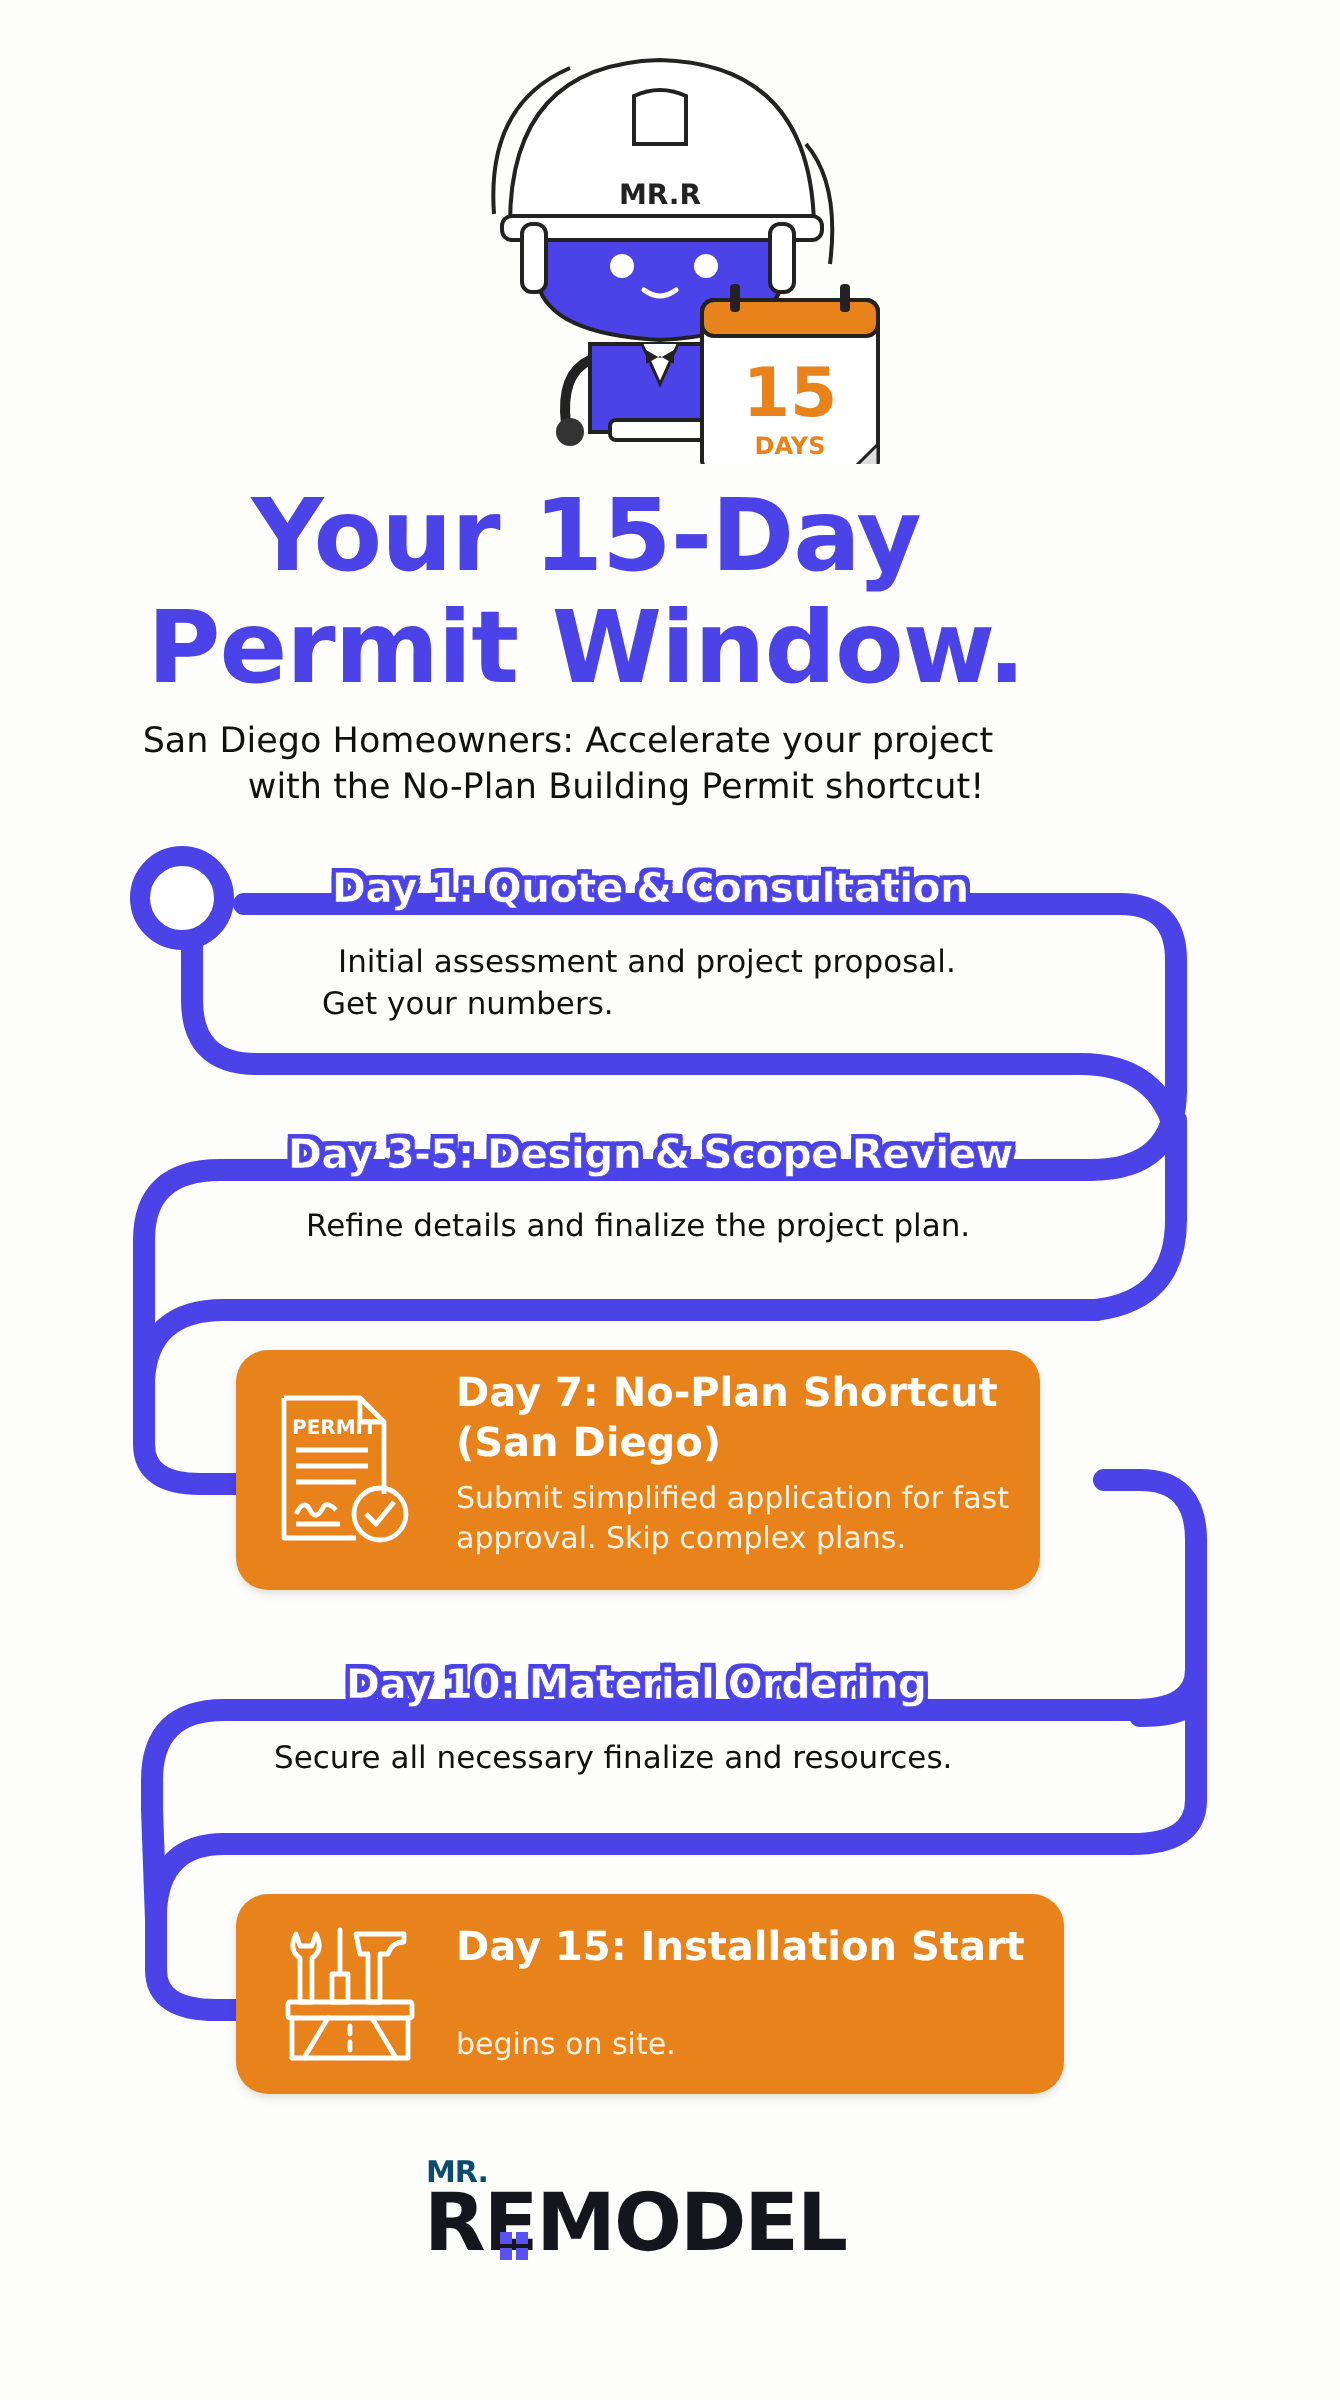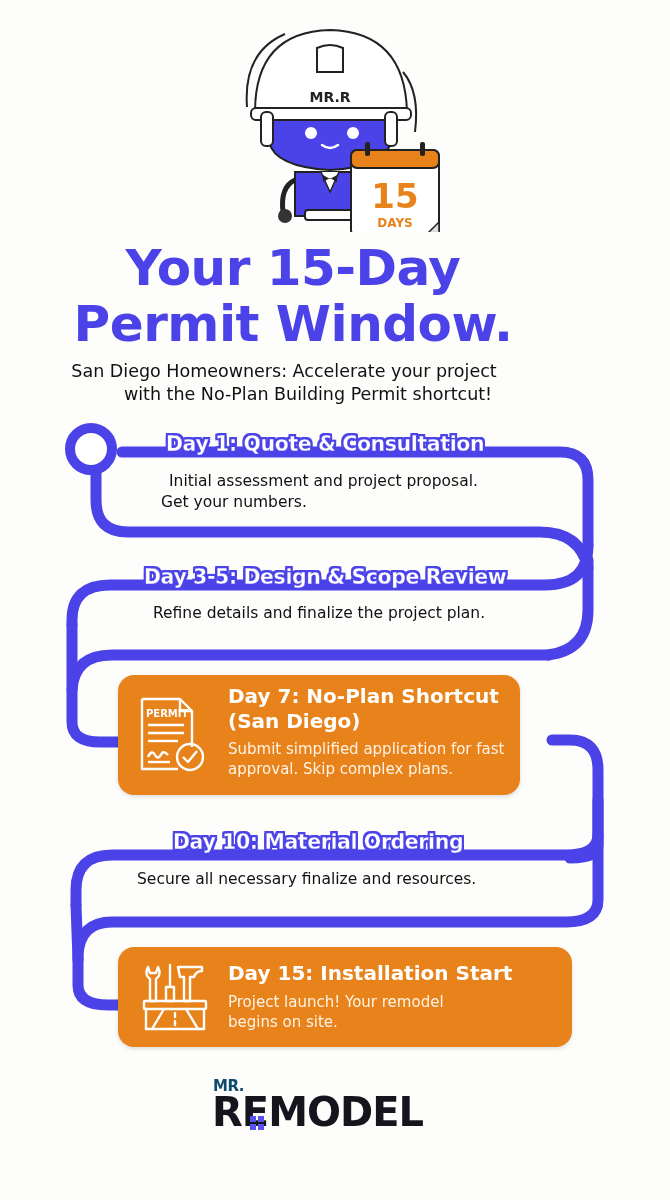--- a/index.html
+++ b/index.html
@@ -130,41 +130,40 @@
   </svg>
   <div class="abs card-title" style="left:110px; top:9px;">Day 7: No-Plan Shortcut</div>
   <div class="abs card-title" style="left:110px; top:34px;">(San Diego)</div>
   <div class="abs card-desc" style="left:110px; top:64px;text-align:right;">Submit simplified application for fast</div>
   <div class="abs card-desc" style="left:110px; top:84px;">approval. Skip complex plans.</div>
 </div>
 
 <div class="abs step-title" style="left:173px; top:830px;">Day 10: Material Ordering</div>
 <div class="abs step-desc" style="left:137px; top:869px;">Secure all necessary finalize and resources.</div>
 
-<div class="abs card" style="left:118px; top:947px; width:454px; height:100px;">
+<div class="abs card" style="left:118px; top:947px; width:414px; height:100px;">
   <svg class="abs" style="left:22px; top:14px; width:72px; height:72px;" viewBox="0 0 72 72">
     <g fill="none" stroke="#fff" stroke-width="2.4" stroke-linejoin="round" stroke-linecap="round">
 
       <path d="M8 6 Q4 14 10 18 L10 40 L16 40 L16 18 Q22 14 18 6 L16 12 L10 12 Z"></path>
 
       <line x1="30" y1="4" x2="30" y2="26"></line>
       <path d="M26 26 L34 26 L34 40 L26 40 Z"></path>
 
       <path d="M38 6 L62 6 L62 10 Q56 10 54 16 L50 16 L50 40 L44 40 L44 16 L40 16 Z"></path>
 
       <rect x="4" y="40" width="62" height="8" rx="1"></rect>
       <path d="M6 48 L6 68 M64 48 L64 68"></path>
       <line x1="6" y1="68" x2="64" y2="68"></line>
       <path d="M12 68 L24 48 M58 68 L46 48"></path>
       <line x1="35" y1="52" x2="35" y2="56"></line>
       <line x1="35" y1="60" x2="35" y2="64"></line>
     </g>
   </svg>
   <div class="abs card-title" style="left:110px; top:14px;">Day 15: Installation Start</div>
-  <div class="abs card-desc" style="left:110px; top:45px;">Project launch! Your remodel</div>
   <div class="abs card-desc" style="left:110px; top:65px;">begins on site.</div>
 </div>
 
 <div id="logo-mr" class="abs">MR.</div>
 <div id="logo-main" class="abs">
   <span>R</span><span style="position:relative; display:inline-block;">E<svg style="position:absolute; left:8px; top:26px; width:14px; height:14px;" viewBox="0 0 14 14">
         <rect x="0" y="0" width="6" height="6" fill="#5a52f0"></rect>
         <rect x="8" y="0" width="6" height="6" fill="#5a52f0"></rect>
         <rect x="0" y="8" width="6" height="6" fill="#5a52f0"></rect>
         <rect x="8" y="8" width="6" height="6" fill="#5a52f0"></rect>

